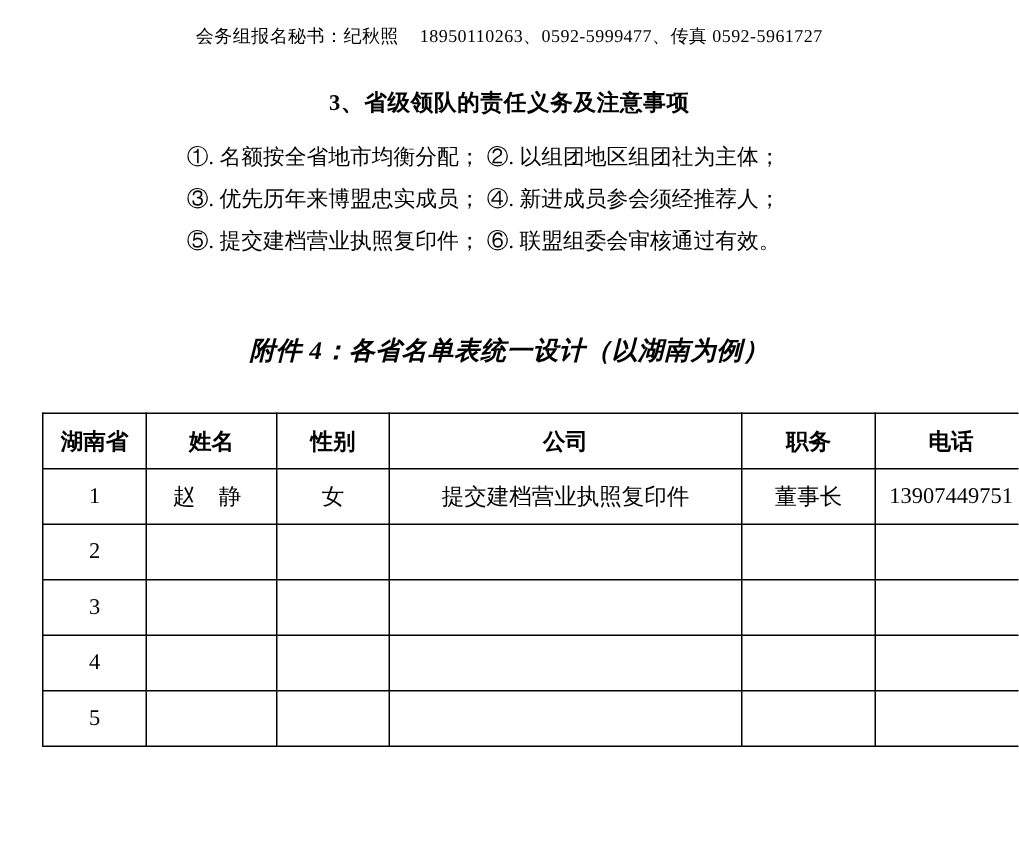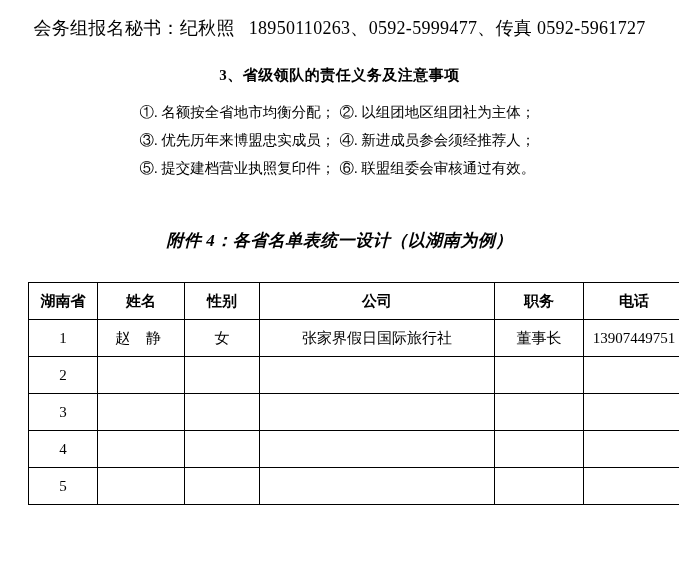--- a/index.html
+++ b/index.html
@@ -25,34 +25,34 @@
     text-align: center;
     font-weight: bold;
     font-size: 15px;
     letter-spacing: 0.5px;
   }
   .h-sec1 { margin-top: 10px; }
   .h-sec2 { margin-top: 26px; }
 
   .contact-line {
     text-align: center;
-    font-size: 18px;
+    font-size: 12px;
     margin-top: 16px;
     letter-spacing: 0.3px;
   }
   .contact-line .gap { display: inline-block; width: 14px; }
 
   .duties {
     margin: 0 auto;
     width: 430px;
     margin-top: 14px;
   }
   .duty-row {
     display: flex;
-    justify-content: center;
+    justify-content: flex-start;
     font-size: 14.5px;
     line-height: 26px;
     margin-bottom: 2px;
   }
   .duty-cell {
     width: 200px;
   }
   .duty-cell.left { text-align: left; }
   .duty-cell.right { text-align: left; }
 
@@ -133,21 +133,21 @@
         <th class="col-comp">公司</th>
         <th class="col-title">职务</th>
         <th class="col-phone">电话</th>
       </tr>
     </thead>
     <tbody>
       <tr>
         <td>1</td>
         <td class="name-spaced">赵  静</td>
         <td>女</td>
-        <td>张家界假日国际旅行社</td>
+        <td>提交建档营业执照复印件</td>
         <td>董事长</td>
         <td class="phone-cell">13907449751</td>
       </tr>
       <tr>
         <td>2</td>
         <td></td>
         <td></td>
         <td></td>
         <td></td>
         <td class="phone-cell"></td>

